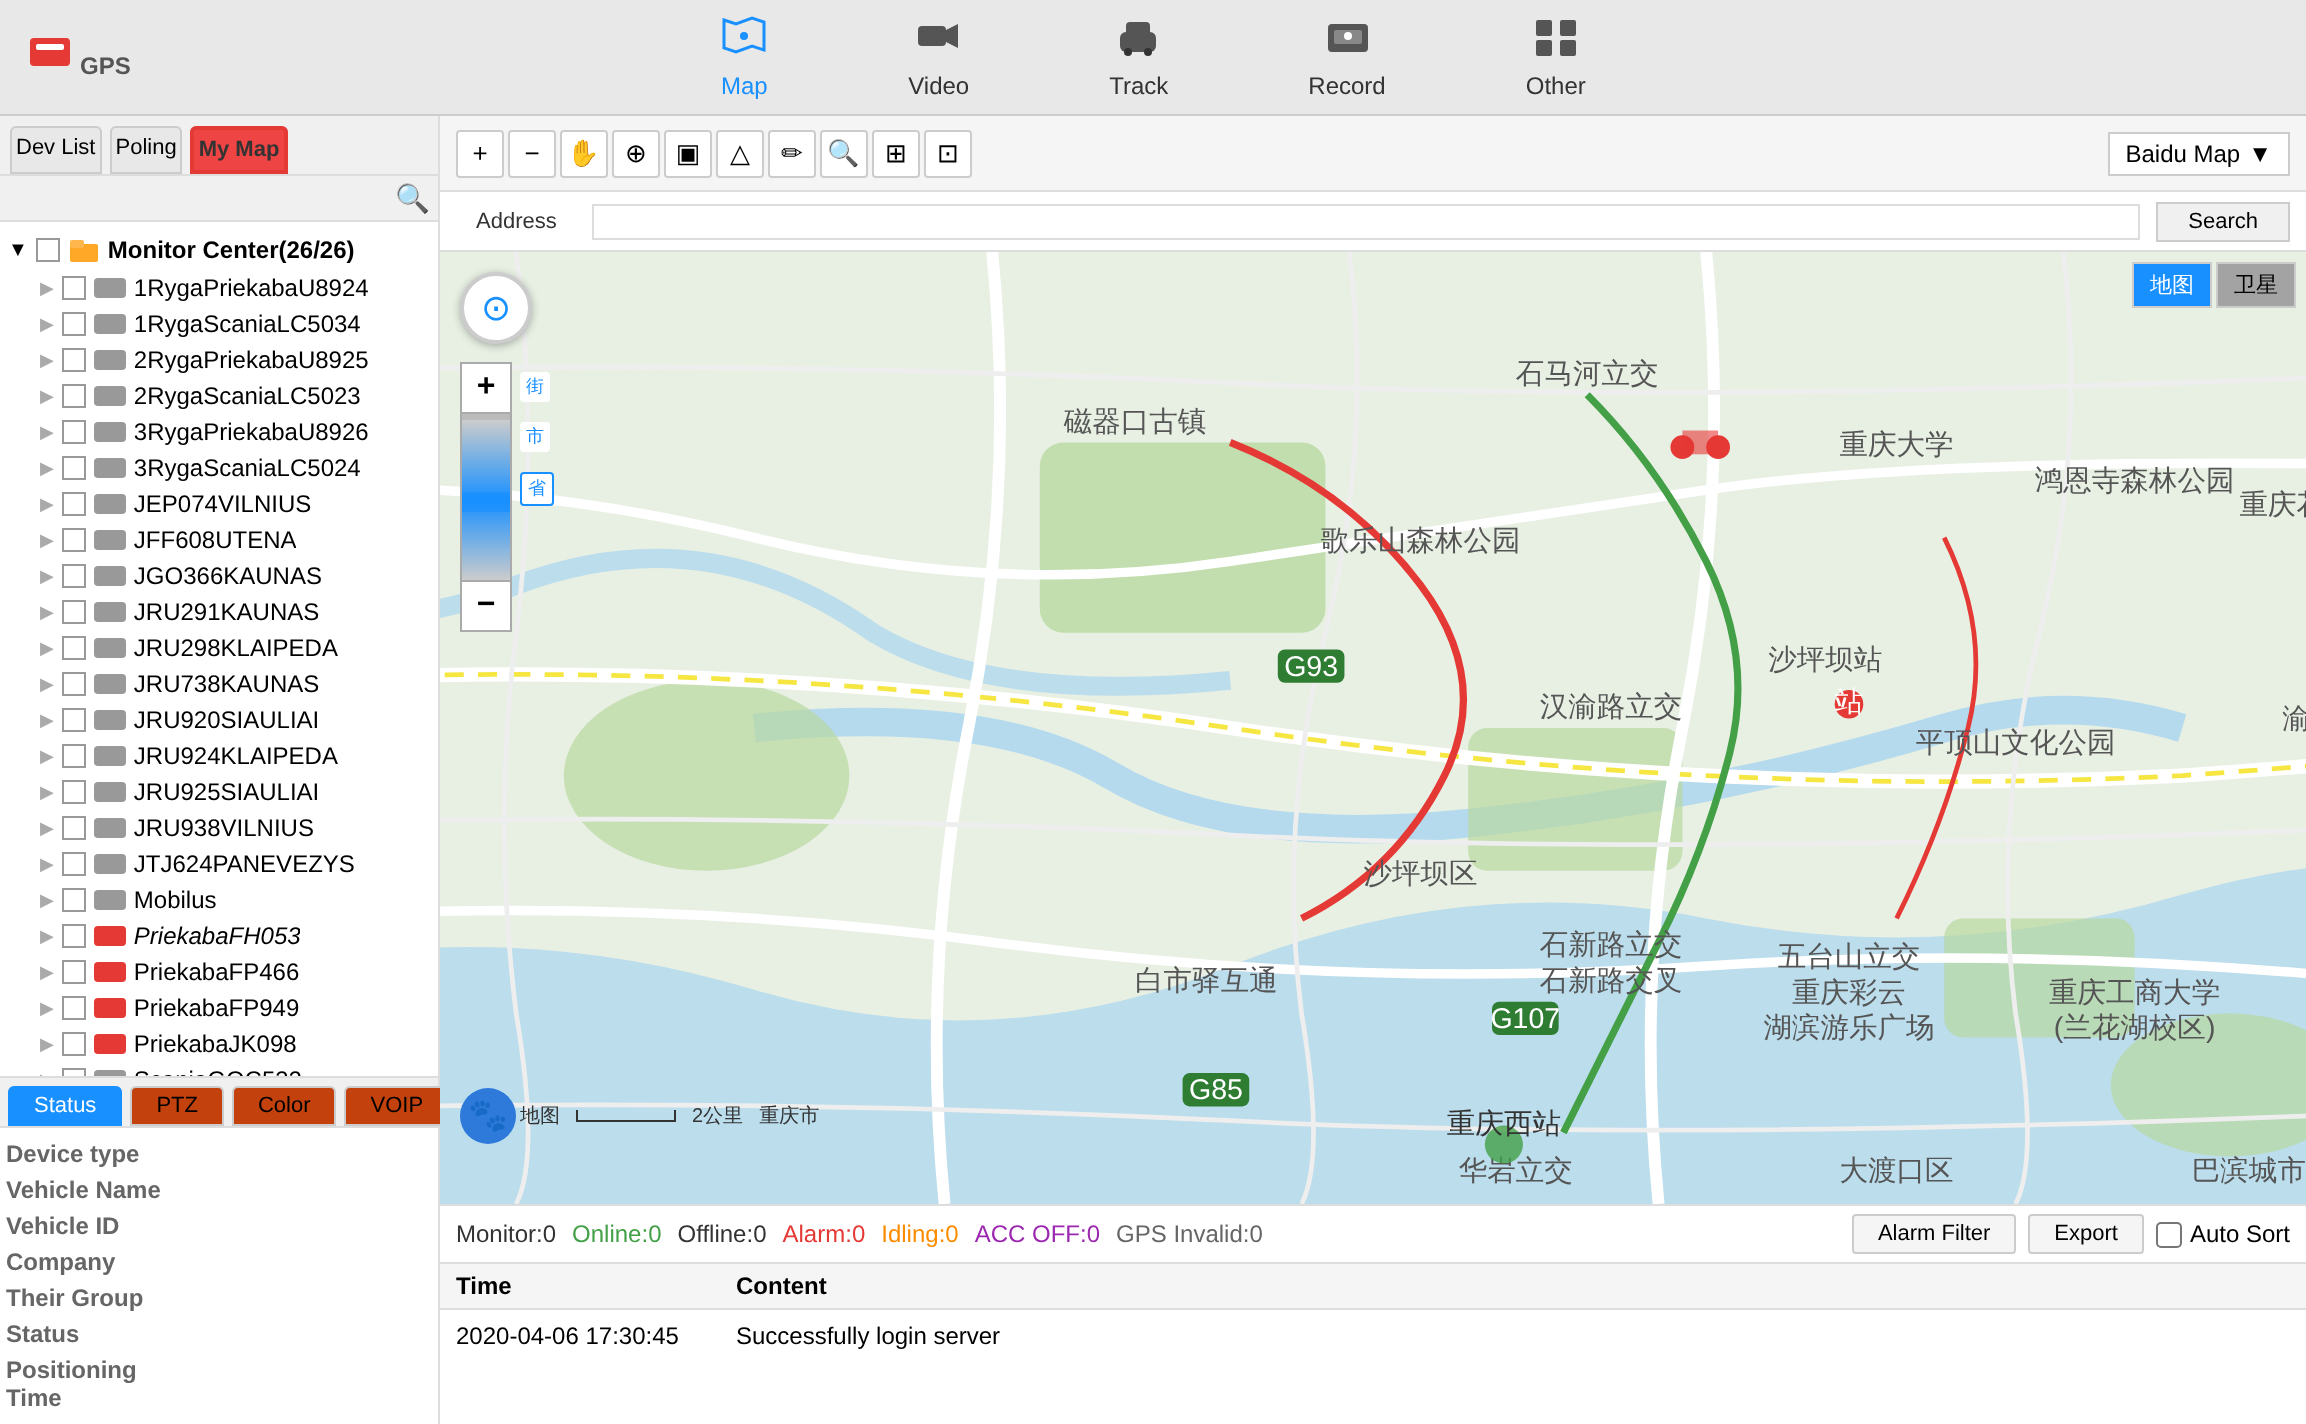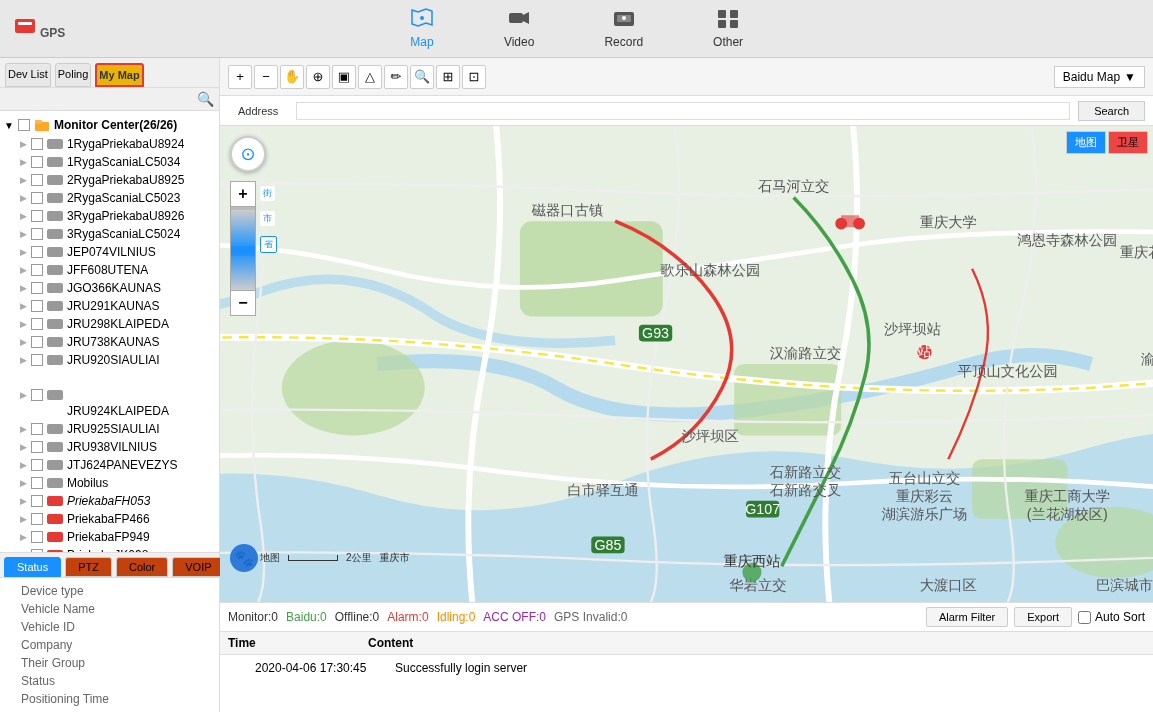--- a/index.html
+++ b/index.html
@@ -62,21 +62,21 @@
     }
     .sidebar-tab {
       padding: 4px 2px;
       cursor: pointer;
       border: 1px solid #ccc;
       background: #e8e8e8;
       border-radius: 3px 3px 0 0;
       font-size: 11px;
     }
     .sidebar-tab.active {
-      background: #eab308;
+      background: #ef4444;
       border: 2px solid #e53935;
       color: #333;
       font-weight: bold;
       text-align: center;
     }
 
     
     #device-tree {
       flex: 1;
       overflow-y: auto;
@@ -124,23 +124,24 @@
       cursor: pointer;
       border: 1px solid #ccc;
       background: #c2410c;
       border-radius: 3px 3px 0 0;
       font-size: 11px;
     }
     .bottom-tab.active { background: #1890ff; color: white; border-color: #1890ff; }
 
     
     #device-info {
-      padding: 4px 21px;
+      padding: 4px 3px;
       background: white;
       border-top: 1px solid #ddd;
+      font-weight: bold;
     }
     .info-row {
       display: flex;
       padding: 2px 0;
       font-size: 11px;
       color: #444;
     }
     .info-label { width: 90px; color: #666; }
 
     
@@ -248,21 +249,21 @@
     #map-type-overlay {
       position: absolute;
       top: 5px;
       right: 5px;
       display: flex;
       gap: 2px;
     }
     .map-type-btn {
       padding: 3px 8px;
       font-size: 11px;
-      background: #ef4444;
+      background: #a3a3a3;
       border: 1px solid #ccc;
       cursor: pointer;
     }
     .map-type-btn.active { background: #1890ff; color: white; }
 
     
     #map-scale {
       position: absolute;
       bottom: 30px;
       left: 10px;
@@ -341,21 +342,20 @@
       font-size: 11px;
     }
     #log-header div { }
     .log-time-col { width: 140px; }
     .log-content-col { flex: 1; }
     #log-body { padding: 4px 8px; }
     .log-row {
       display: flex;
       padding: 2px 0;
       font-size: 11px;
-      margin-left: 27px;
     }
 
     
     ::-webkit-scrollbar { width: 6px; }
     ::-webkit-scrollbar-track { background: #f0f0f0; }
     ::-webkit-scrollbar-thumb { background: #bbb; border-radius: 3px; }
 
     
     .compass {
       width: 36px; height: 36px;
@@ -391,20 +391,31 @@
       <span class="nav-label">Map</span>
     </div>
     <div class="nav-item">
       <span class="nav-icon">
         <svg width="24" height="20" viewBox="0 0 24 20">
           <rect x="2" y="5" width="14" height="10" rx="2" fill="#555"></rect>
           <polygon points="16,7 22,4 22,16 16,13" fill="#555"></polygon>
         </svg>
       </span>
       <span class="nav-label">Video</span>
+    </div>
+    <div class="nav-item">
+      <span class="nav-icon">
+        <svg width="24" height="20" viewBox="0 0 24 20">
+          <rect x="3" y="8" width="18" height="10" rx="3" fill="#555"></rect>
+          <circle cx="7" cy="18" r="2" fill="#333"></circle>
+          <circle cx="17" cy="18" r="2" fill="#333"></circle>
+          <rect x="6" y="3" width="12" height="7" rx="2" fill="#555"></rect>
+        </svg>
+      </span>
+      <span class="nav-label">Track</span>
     </div>
     <div class="nav-item">
       <span class="nav-icon">
         <svg width="24" height="20" viewBox="0 0 24 20">
           <rect x="2" y="4" width="20" height="14" rx="2" fill="#555"></rect>
           <rect x="5" y="7" width="14" height="7" rx="1" fill="#888"></rect>
           <circle cx="12" cy="10" r="2" fill="white"></circle>
         </svg>
       </span>
       <span class="nav-label">Record</span>
@@ -524,21 +535,21 @@
           <div class="tree-item">
       <span style="font-size:9px;color:#aaa;">▶</span>
       <span style="width:12px;height:12px;border:1px solid #999;display:inline-block;flex-shrink:0;"></span>
       <span style="width:16px;height:10px;display:inline-block;background:#999;border-radius:2px;flex-shrink:0;"></span>
       <span style="overflow:hidden;text-overflow:ellipsis;white-space:nowrap;">JRU920SIAULIAI</span>
     </div>
           <div class="tree-item">
       <span style="font-size:9px;color:#aaa;">▶</span>
       <span style="width:12px;height:12px;border:1px solid #999;display:inline-block;flex-shrink:0;"></span>
       <span style="width:16px;height:10px;display:inline-block;background:#999;border-radius:2px;flex-shrink:0;"></span>
-      <span style="overflow:hidden;text-overflow:ellipsis;white-space:nowrap;margin-top:33px;">JRU924KLAIPEDA</span>
+      <span style="overflow:hidden;text-overflow:ellipsis;white-space:nowrap;">JRU924KLAIPEDA</span>
     </div>
           <div class="tree-item">
       <span style="font-size:9px;color:#aaa;">▶</span>
       <span style="width:12px;height:12px;border:1px solid #999;display:inline-block;flex-shrink:0;"></span>
       <span style="width:16px;height:10px;display:inline-block;background:#999;border-radius:2px;flex-shrink:0;"></span>
       <span style="overflow:hidden;text-overflow:ellipsis;white-space:nowrap;">JRU925SIAULIAI</span>
     </div>
           <div class="tree-item">
       <span style="font-size:9px;color:#aaa;">▶</span>
       <span style="width:12px;height:12px;border:1px solid #999;display:inline-block;flex-shrink:0;"></span>
@@ -776,21 +787,21 @@
       </div>
 
 
     </div>
 
     <div id="status-bar">
       <span class="status-item">
         <span>Monitor:</span><span>0</span>
       </span>
       <span class="status-item status-online">
-        <span>Baidu:</span><span>0</span>
+        <span>Online:</span><span>0</span>
       </span>
       <span class="status-item">
         <span>Offline:</span><span>0</span>
       </span>
       <span class="status-item status-alarm">
         <span>Alarm:</span><span>0</span>
       </span>
       <span class="status-item status-idle">
         <span>Idling:</span><span>0</span>
       </span>

